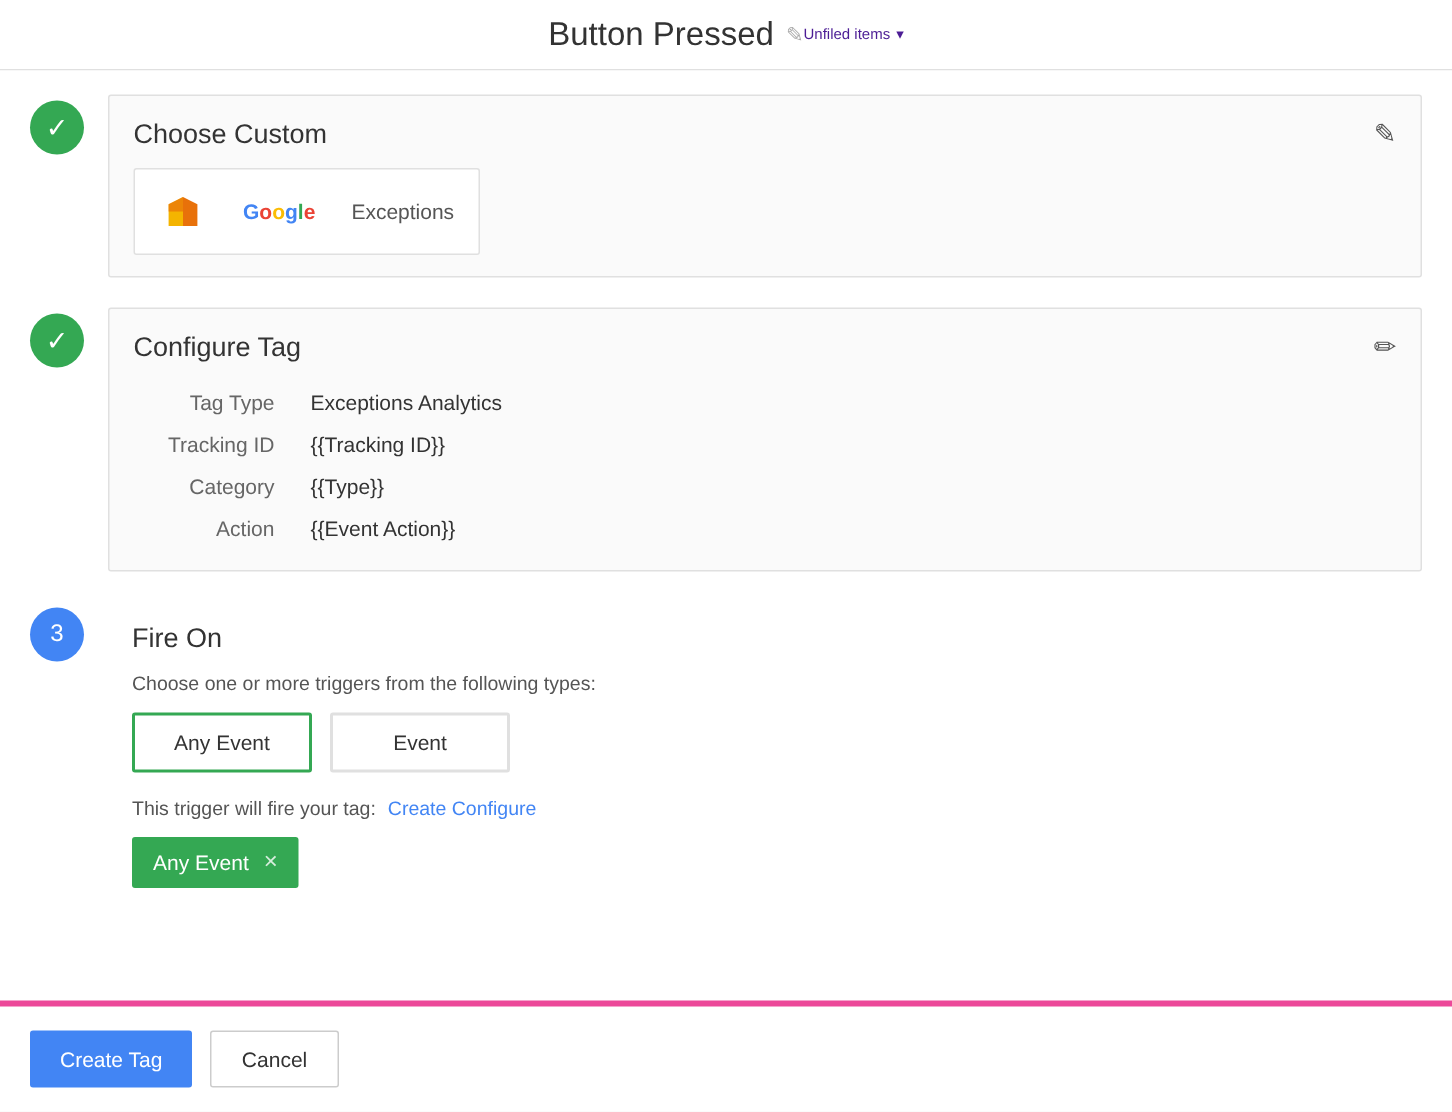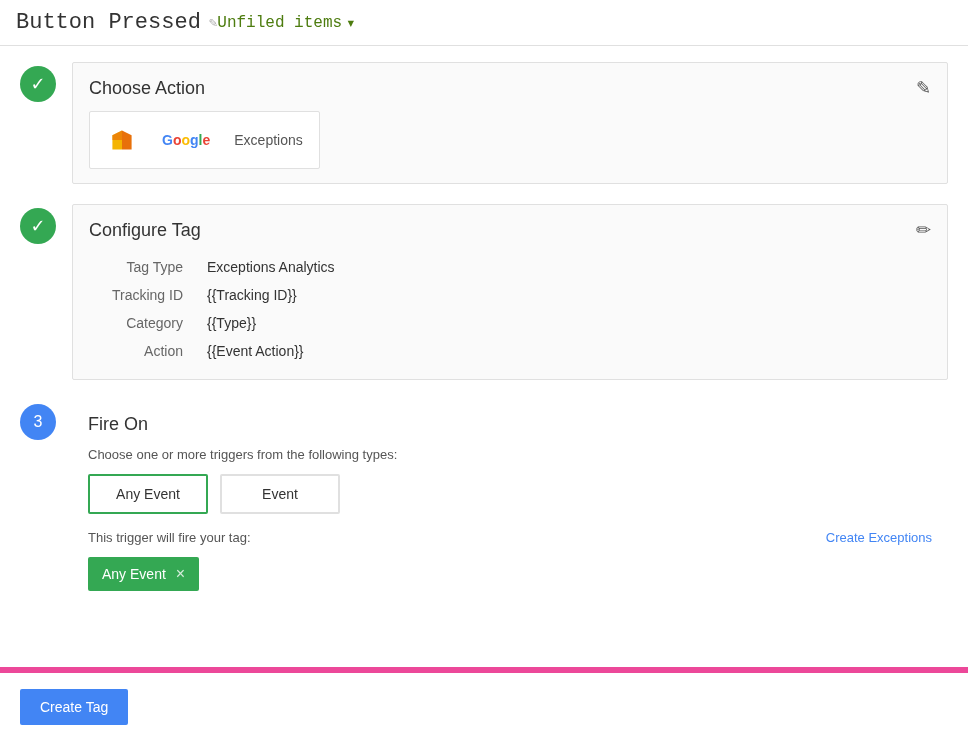--- a/index.html
+++ b/index.html
@@ -12,43 +12,42 @@
     }
     .page-wrapper {
       width: 968px;
       min-height: 741px;
       background: #fff;
       display: flex;
       flex-direction: column;
     }
     .top-bar {
       display: flex;
-      justify-content: flex-start;
-      align-items: center;
-      padding: 10px 16px;
+      justify-content: center;
+      align-items: center;
+      padding: 10px 32px;
       border-bottom: 1px solid #e0e0e0;
       background: #fff;
-      font-family: Liberation Mono, monospace;
     }
     .page-title {
       font-size: 22px;
       font-weight: 400;
       color: #333;
       display: flex;
       align-items: center;
       gap: 8px;
     }
     .edit-icon-small {
       color: #aaa;
       font-size: 14px;
       cursor: pointer;
     }
     .unfiled-items {
-      font-size: 16px;
-      color: #4d7c0f;
+      font-size: 10px;
+      color: #4c1d95;
       display: flex;
       align-items: center;
       gap: 4px;
       cursor: pointer;
     }
     .main-content {
       flex: 1;
       padding: 16px 20px;
       background: #fff;
     }
@@ -177,21 +176,20 @@
     }
     .trigger-btn.active {
       border-color: #34a853;
       color: #333;
     }
     .trigger-fires-row {
       display: flex;
       align-items: center;
       gap: 8px;
       margin-bottom: 12px;
-      justify-content: space-between;
     }
     .trigger-fires-label {
       font-size: 13px;
       color: #555;
     }
     .create-exceptions-link {
       font-size: 13px;
       color: #4285f4;
       cursor: pointer;
       text-decoration: none;
@@ -209,21 +207,21 @@
     .remove-trigger {
       cursor: pointer;
       font-size: 16px;
       color: #fff;
       opacity: 0.8;
     }
     .footer-bar {
       display: flex;
       gap: 12px;
       padding: 16px 20px;
-      border-top: 6px solid #ec4899;
+      border-top: 4px solid #ec4899;
       background: #fff;
     }
     .create-tag-btn {
       background: #4285f4;
       color: #fff;
       border: none;
       padding: 10px 20px;
       font-size: 14px;
       border-radius: 2px;
       cursor: pointer;
@@ -258,21 +256,21 @@
 
   <div class="main-content">
     <div class="sections-wrapper">
 
       <div class="section">
         <div class="step-indicator step-check">
           <span class="checkmark">✓</span>
         </div>
         <div class="section-body">
           <div class="section-header">
-            <h2 class="section-title">Choose Action</h2>
+            <h2 class="section-title">Choose Custom</h2>
             <span class="pencil-icon">✎</span>
           </div>
           <div class="google-analytics-box">
             <div class="ga-logo">
 
               <svg class="ga-icon" viewBox="0 0 40 40" xmlns="http://www.w3.org/2000/svg">
                 <rect x="2" y="2" width="36" height="36" rx="4" fill="#fff"></rect>
 
                 <polygon points="8,32 8,14 20,8 20,32" fill="#f4b400"></polygon>
                 <polygon points="20,8 32,14 32,32 20,32" fill="#e8710a"></polygon>
@@ -325,28 +323,29 @@
         </div>
         <div class="fire-on-body">
           <h2 class="fire-on-title">Fire On</h2>
           <p class="trigger-description">Choose one or more triggers from the following types:</p>
           <div class="trigger-buttons">
             <button class="trigger-btn active">Any Event</button>
             <button class="trigger-btn">Event</button>
           </div>
           <div class="trigger-fires-row">
             <span class="trigger-fires-label">This trigger will fire your tag:</span>
-            <a class="create-exceptions-link">Create Exceptions</a>
+            <a class="create-exceptions-link">Create Configure</a>
           </div>
           <div class="selected-trigger">
             <span>Any Event</span>
             <span class="remove-trigger">×</span>
           </div>
         </div>
       </div>
 
     </div>
   </div>
 
   <div class="footer-bar">
     <button class="create-tag-btn">Create Tag</button>
+    <button class="cancel-btn">Cancel</button>
   </div>
 </div>
 
 </body></html>

